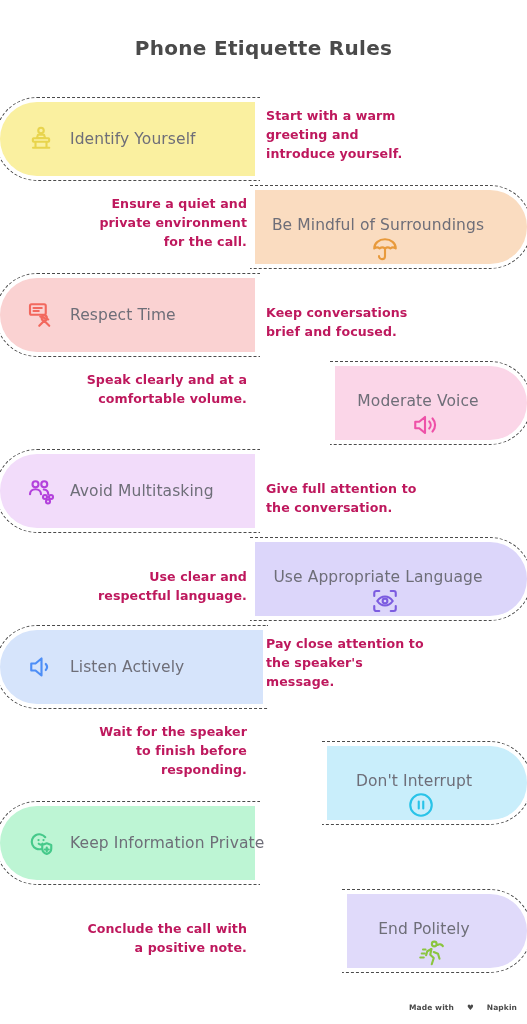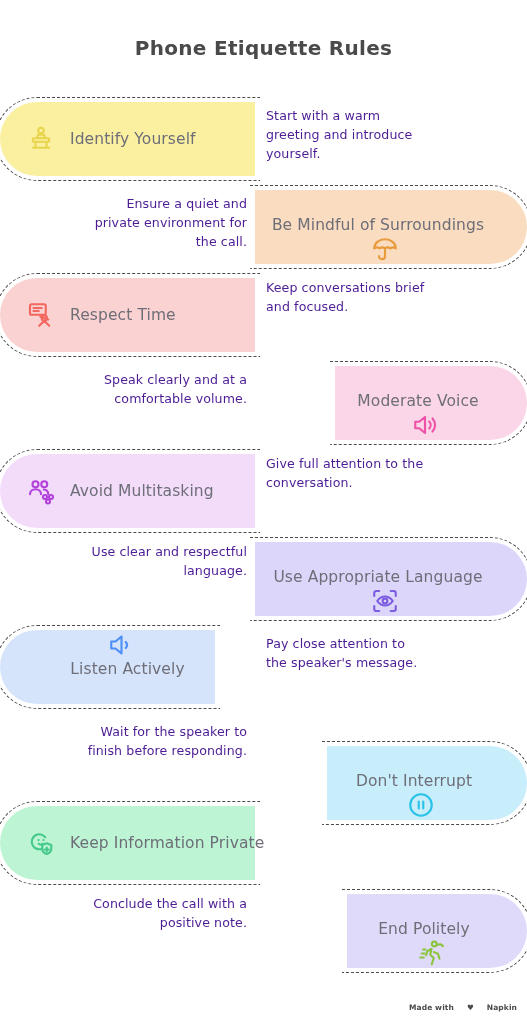--- a/index.html
+++ b/index.html
@@ -98,38 +98,38 @@
     height: 30px;
     flex: 0 0 30px;
     display: block;
   }
 
   
   .desc {
     position: absolute;
     top: 8px;
     font-size: 12.6px;
-    font-weight: 400;
+    font-weight: 700;
     line-height: 19px;
-    color: #4c1d95;
+    color: #be185d;
     letter-spacing: 0.1px;
   }
   .desc.on-right {
     left: 266px;
     width: 160px;
     text-align: left;
   }
   .desc.on-left {
     right: 280px;
     width: 165px;
     text-align: right;
   }
 
   
-  .desc.lines2 { top: 6px; }
+  .desc.lines2 { top: 31px; }
   .desc.lines3 { top: 10px; }
 
   
   .watermark {
     position: absolute;
     right: 10px;
     bottom: 12px;
     font-size: 7.5px;
     font-weight: 700;
     color: #4a4a4a;
@@ -222,21 +222,21 @@
           <svg class="pill-icon" viewBox="0 0 24 24" xmlns="http://www.w3.org/2000/svg">
             <path d="M3.4 8V5.6a1.6 1.6 0 011.6-1.6h2.4M16.6 4H19a1.6 1.6 0 011.6 1.6V8M20.6 16v2.4A1.6 1.6 0 0119 20h-2.4M7.4 20H5a1.6 1.6 0 01-1.6-1.6V16" fill="none" stroke="#7C5CE0" stroke-width="1.7" stroke-linecap="round" stroke-linejoin="round"></path>
             <path d="M5.8 12s2.5-3.6 6.2-3.6S18.2 12 18.2 12s-2.5 3.6-6.2 3.6S5.8 12 5.8 12z" fill="none" stroke="#7C5CE0" stroke-width="1.7" stroke-linecap="round" stroke-linejoin="round"></path>
             <circle cx="12" cy="12" r="1.9" fill="none" stroke="#7C5CE0" stroke-width="1.7" stroke-linecap="round" stroke-linejoin="round"></circle>
           </svg>
         </span>
       </div>
       <div class="desc on-left lines2">Use clear and respectful language.</div>
     </div>
     <div class="row">
-      <div class="pill left" style="width: 215px; background: rgb(214, 228, 251); flex-direction: column;">
+      <div class="pill left" style="width: 263px; background: rgb(214, 228, 251);">
         <span>
           <svg class="pill-icon" viewBox="0 0 24 24" xmlns="http://www.w3.org/2000/svg">
             <path d="M4.2 9.2h3.4l4.8-4v13.6l-4.8-4H4.2z" fill="none" stroke="#4D8EF7" stroke-width="1.7" stroke-linecap="round" stroke-linejoin="round"></path>
             <path d="M15.8 9.6a3.6 3.6 0 010 4.8" fill="none" stroke="#4D8EF7" stroke-width="1.7" stroke-linecap="round" stroke-linejoin="round"></path>
           </svg>
         </span>
         <span class="pill-label">Listen Actively</span>
       </div>
       <div class="desc on-right lines3">Pay close attention to the speaker's message.</div>
     </div>

